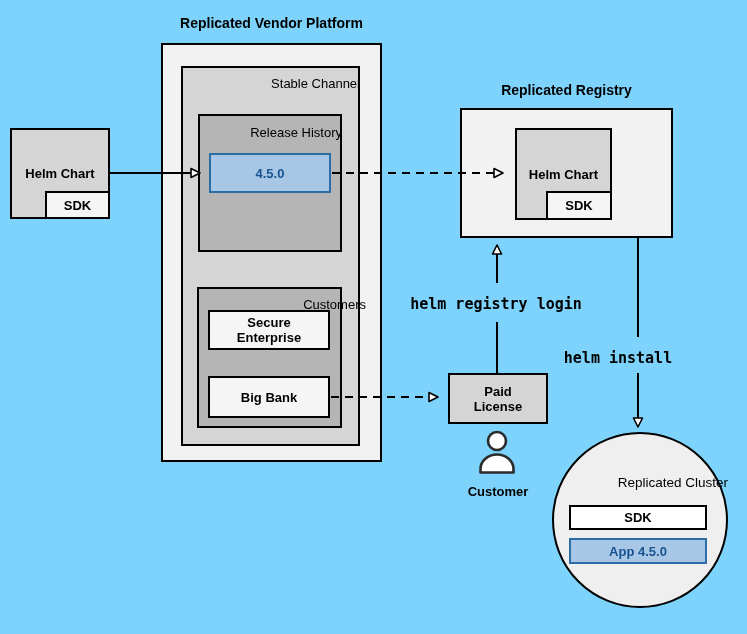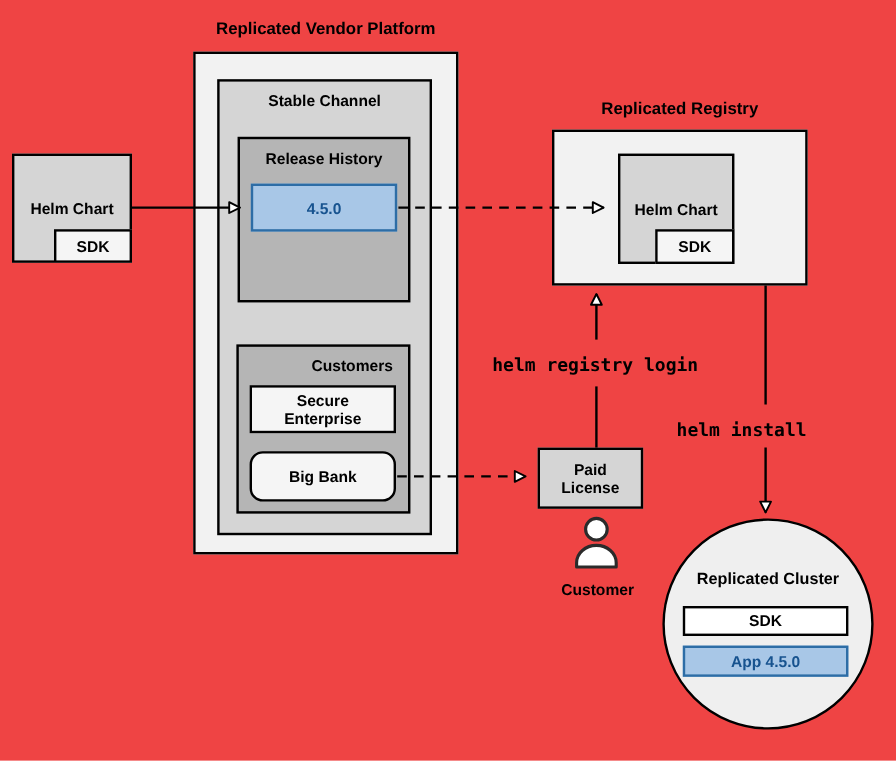--- a/index.html
+++ b/index.html
@@ -4,21 +4,21 @@
 <style>
   :root {
     --highlight-fill: #a8c7e7;
     --highlight-border: #2d6da6;
     --highlight-text: #17538f;
   }
   html, body { margin: 0; padding: 0; background: #ffffff; }
   .canvas {
     position: relative;
     width: 747px; height: 634px;
-    background: #ef4444;
+    background: #7dd3fc;
     font-family: "Liberation Sans", sans-serif;
     overflow: hidden;
   }
   .box {
     position: absolute;
     border: 2px solid #000000;
     box-sizing: border-box;
     display: flex;
     align-items: center;
     justify-content: center;
@@ -40,22 +40,22 @@
   }
   .title {
     position: absolute;
     text-align: center;
     font-weight: bold;
     font-size: 14px;
     color: #000000;
   }
   .inner-label {
     position: absolute;
-    text-align: center;
-    font-weight: bold;
+    text-align: right;
+    font-weight: normal;
     font-size: 13px;
     color: #000000;
   }
   .cmd {
     position: absolute;
     text-align: center;
     font-family: "DejaVu Sans Mono", monospace;
     font-weight: bold;
     font-size: 15px;
     color: #000000;
@@ -97,34 +97,34 @@
   <div class="inner-label" style="left:181px; top:76px; width:179px; z-index:3;">Stable Channel</div>
 
   <div class="box fill-dark" style="left:198px; top:114px; width:144px; height:138px; z-index:3;"></div>
   <div class="inner-label" style="left:198px; top:125px; width:144px; z-index:4;">Release History</div>
 
   <div class="box highlight" style="left:209px; top:153px; width:122px; height:40px; z-index:4; border-width:2px;">4.5.0</div>
 
   <div class="box fill-dark" style="left:197px; top:287px; width:145px; height:141px; z-index:3;"></div>
   <div class="inner-label" style="left:197px; top:297px; width:145px; z-index:4;margin-left:24px;">Customers</div>
 
-  <div class="box fill-light" style="left:208px; top:321px; width:122px; height:40px; z-index:4;">
+  <div class="box fill-light" style="left:208px; top:310px; width:122px; height:40px; z-index:4;">
     <span class="wrap-narrow">Secure Enterprise</span>
   </div>
-  <div class="box fill-light" style="left:208px; top:376px; width:122px; height:42px; z-index:4;border-radius:11px;">Big Bank</div>
+  <div class="box fill-light" style="left:208px; top:376px; width:122px; height:42px; z-index:4;">Big Bank</div>
 
   <div class="box fill-mid" style="left:10px; top:128px; width:100px; height:91px; z-index:2;">Helm Chart</div>
   <div class="box fill-light" style="left:45px; top:191px; width:65px; height:28px; z-index:3;">SDK</div>
 
   <div class="title" style="left:460px; top:82px; width:213px;">Replicated Registry</div>
   <div class="box fill-lightest" style="left:460px; top:108px; width:213px; height:130px; z-index:1;"></div>
   <div class="box fill-mid" style="left:515px; top:128px; width:97px; height:92px; z-index:2;">Helm Chart</div>
   <div class="box fill-light" style="left:546px; top:191px; width:66px; height:29px; z-index:3;">SDK</div>
 
-  <div class="box fill-mid" style="left:448px; top:373px; width:88px; height:51px; z-index:2;">
+  <div class="box fill-mid" style="left:448px; top:373px; width:100px; height:51px; z-index:2;">
     <span class="wrap-xnarrow">Paid License</span>
   </div>
 
   <div class="caption" style="left:438px; top:484px; width:120px;">Customer</div>
 
   <div class="cmd" style="left:396px; top:295px; width:200px;">helm registry login</div>
   <div class="cmd" style="left:518px; top:349px; width:200px;">helm install</div>
 
   <div class="circle" style="left:552px; top:432px; width:176px; height:176px; z-index:1;"></div>
   <div class="inner-label" style="left:552px; top:475px; width:176px; z-index:2; font-size:13.5px;">Replicated Cluster</div>

